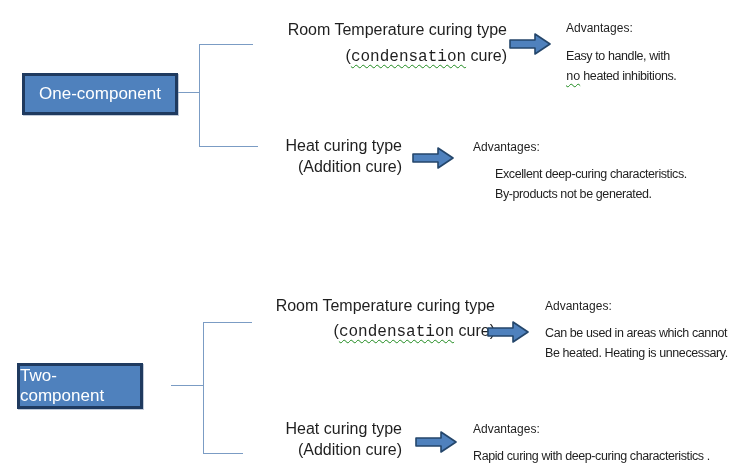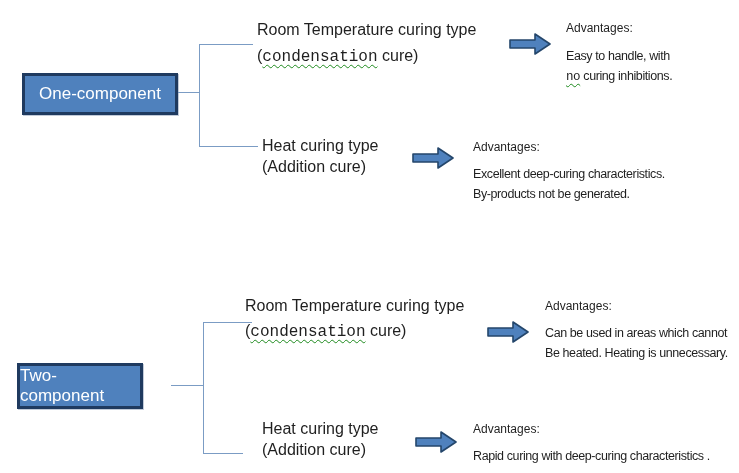--- a/index.html
+++ b/index.html
@@ -21,21 +21,21 @@
     position:absolute;
     background:var(--box-fill);
     border:3px solid var(--box-border);
     display:flex;align-items:center;justify-content:center;
     font-size:17px;color:#ffffff;
     box-shadow:1px 1px 0 rgba(120,140,170,.45);
   }
   .line{position:absolute;background:var(--connector);}
   .h-line{height:1px;}
   .v-line{width:1px;}
-  .title-line{position:absolute;text-align:left;font-size:16px;white-space:nowrap;}
+  .title-line{position:absolute;text-align:right;font-size:16px;white-space:nowrap;}
   .adv-heading{position:absolute;font-size:12px;white-space:nowrap;}
   .adv-lines{position:absolute;}
   .adv-line{height:20px;line-height:20px;font-size:12.5px;letter-spacing:-0.4px;white-space:pre;}
   .wavy{
     text-decoration-line:underline;
     text-decoration-style:wavy;
     text-decoration-color:var(--spellcheck);
     text-decoration-thickness:1px;
     text-underline-offset:3px;
     font-family:Liberation Mono, monospace;
@@ -59,32 +59,32 @@
   <div class="title-line" style="left:257px;top:21px;width:250px;">Room Temperature curing type</div>
   <div class="title-line" style="left:257px;top:47px;width:250px;"><span>(</span><span class="wavy">condensation</span><span> cure)</span></div>
 
   <svg class="arrow" style="left:509px;top:32px;" width="42" height="24" viewBox="0 0 42 24">
     <path d="M1 8 H26 V2 L41 12 L26 22 V16 H1 Z" fill="var(--arrow-fill)" stroke="var(--arrow-border)" stroke-width="1.6" stroke-linejoin="round"></path>
   </svg>
 
   <div class="adv-heading" style="left:566px;top:21px;">Advantages:</div>
   <div class="adv-lines" style="left:566px;top:46px;">
     <div class="adv-line"><span>Easy to handle, with</span><span class="wavy"></span><span></span></div>
-    <div class="adv-line"><span></span><span class="wavy">no</span><span> curing inhibitions.</span></div>
+    <div class="adv-line"><span></span><span class="wavy">no</span><span> heated inhibitions.</span></div>
   </div>
 
   <div class="title-line" style="left:262px;top:137px;width:140px;">Heat curing type</div>
   <div class="title-line" style="left:262px;top:158px;width:140px;"><span>(Addition cure)</span><span class="wavy"></span><span></span></div>
 
   <svg class="arrow" style="left:412px;top:146px;" width="42" height="24" viewBox="0 0 42 24">
     <path d="M1 8 H26 V2 L41 12 L26 22 V16 H1 Z" fill="var(--arrow-fill)" stroke="var(--arrow-border)" stroke-width="1.6" stroke-linejoin="round"></path>
   </svg>
 
   <div class="adv-heading" style="left:473px;top:140px;">Advantages:</div>
-  <div class="adv-lines" style="left:473px;top:164px;">
+  <div class="adv-lines" style="left:495px;top:164px;">
     <div class="adv-line"><span>Excellent deep-curing characteristics.</span><span class="wavy"></span><span></span></div>
     <div class="adv-line"><span>By-products not be generated.</span><span class="wavy"></span><span></span></div>
   </div>
 
   <div class="component-box" style="left:17px;top:363px;width:126px;height:46px;">
     <span>Two-component</span>
   </div>
 
   <div class="line h-line" style="left:171px;top:385px;width:32px;"></div>
   <div class="line v-line" style="left:203px;top:322px;height:132px;"></div>

